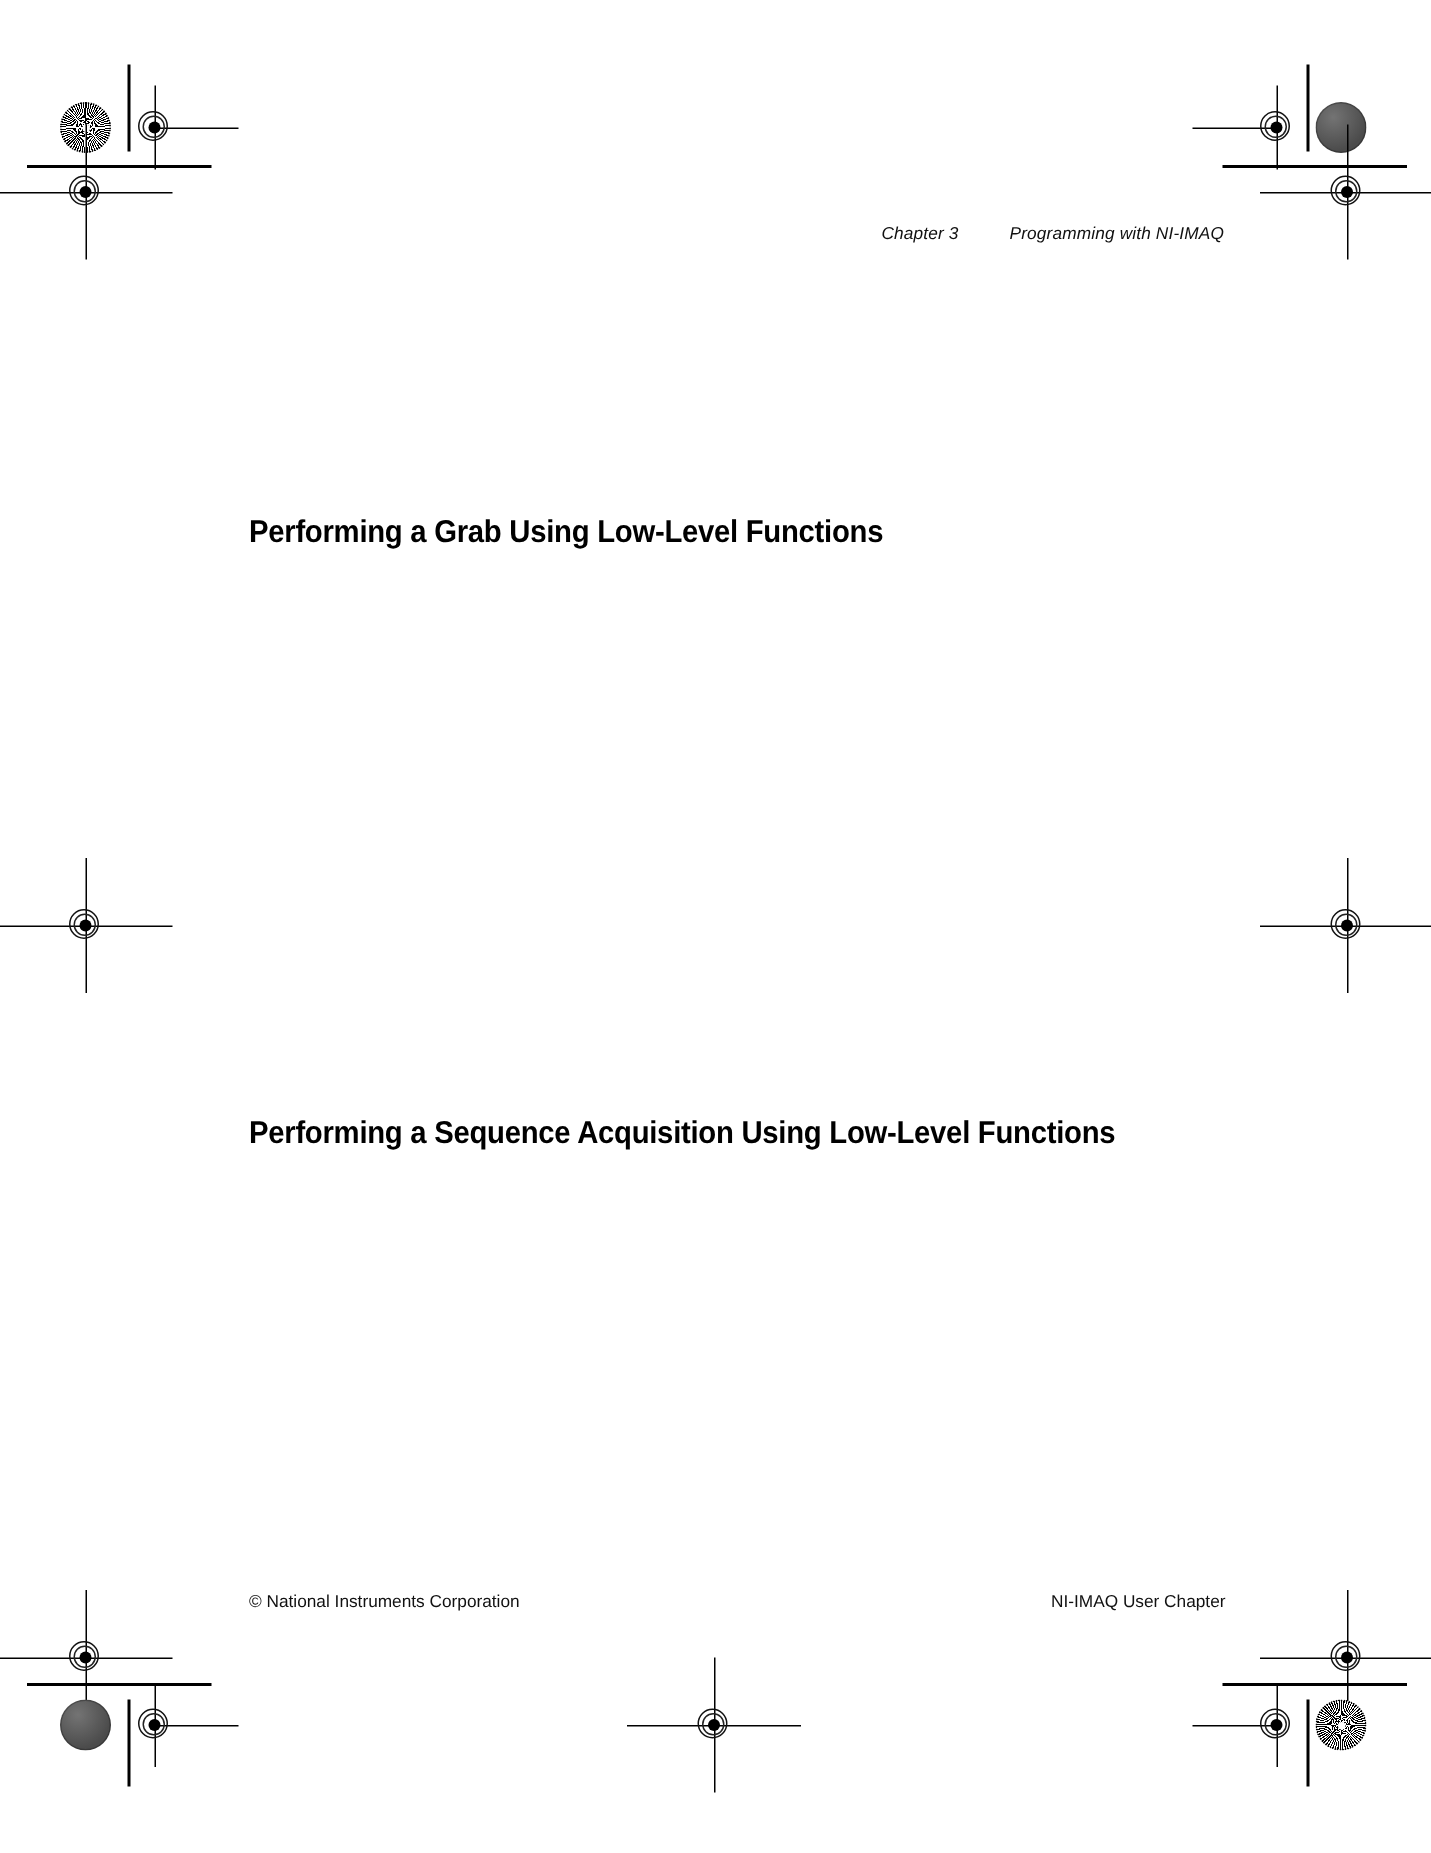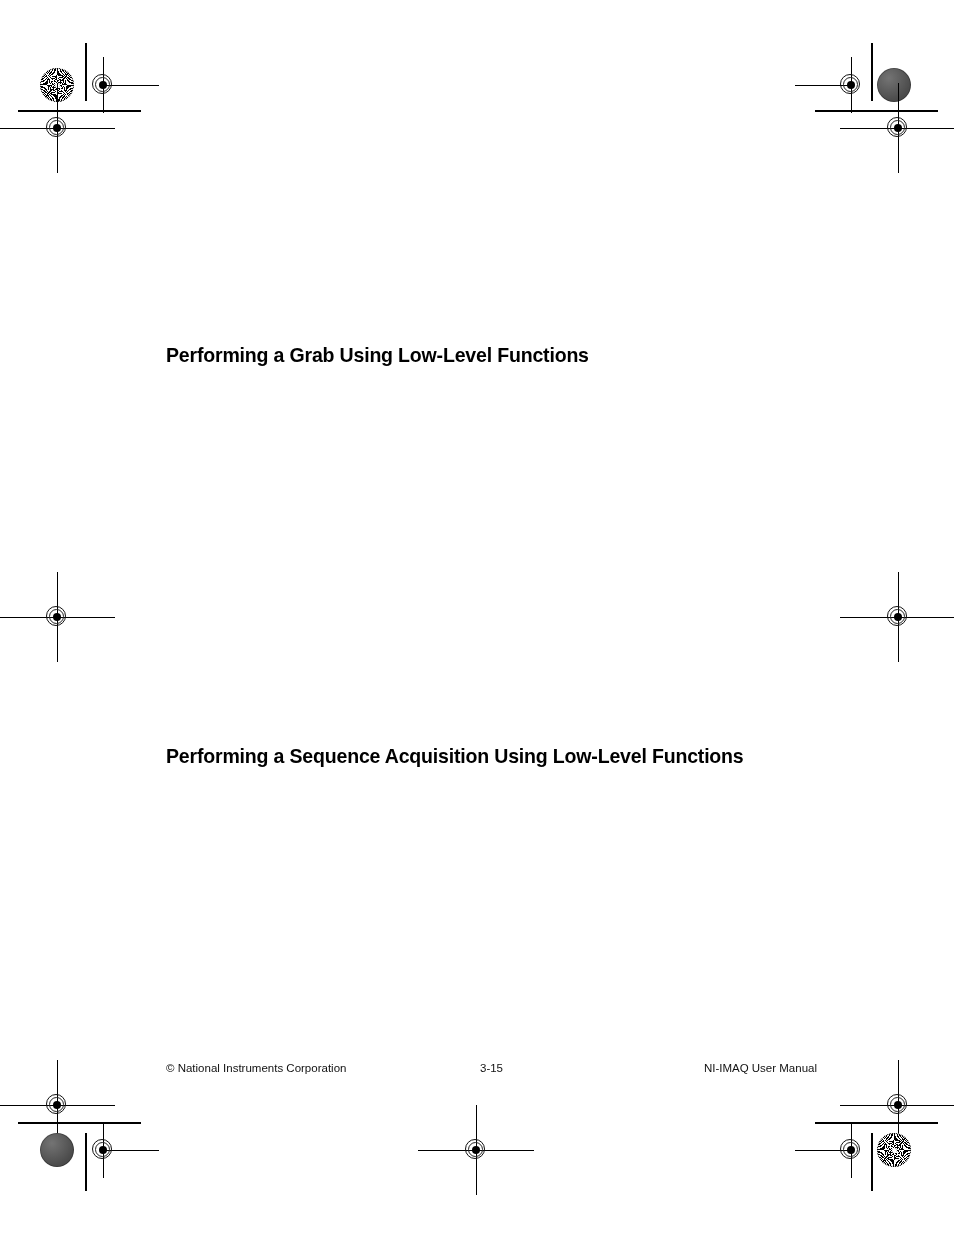--- a/index.html
+++ b/index.html
@@ -277,24 +277,26 @@
     <div class="reg-h arm-h-left"></div>
     <div class="reg-ring"></div>
     <div class="reg-ring-inner"></div>
     <div class="reg-dot"></div>
   </div>
 
   <div class="trim-line trim-v" style="left:871px; top:1133px; height:58px;"></div>
 
   <div class="patch patch-halftone" style="left:877px; top:1133px;"></div>
 
+  <div class="running-header">
+    <span class="chapter-no">Chapter 3</span><span>Programming with NI-IMAQ</span>
+  </div>
 
   <h1 class="section-heading" id="heading-grab">Performing a Grab Using Low-Level Functions</h1>
 
   <h1 class="section-heading" id="heading-sequence">Performing a Sequence Acquisition Using Low-Level Functions</h1>
 
   <div class="page-footer">
     <span class="foot-left">© National Instruments Corporation</span>
-    <span class="foot-center">3-15</span>
-    <span class="foot-right">NI-IMAQ User Manual</span>
+    <span class="foot-right">NI-IMAQ User Chapter</span>
   </div>
 
 </div>
 
 </body></html>

